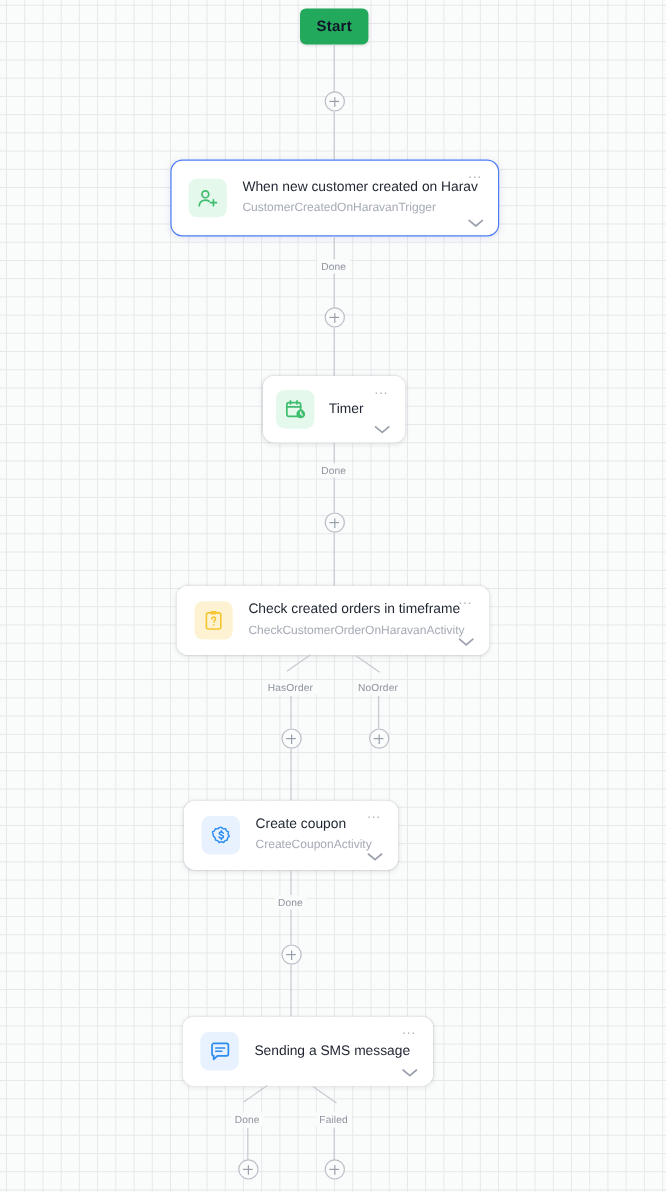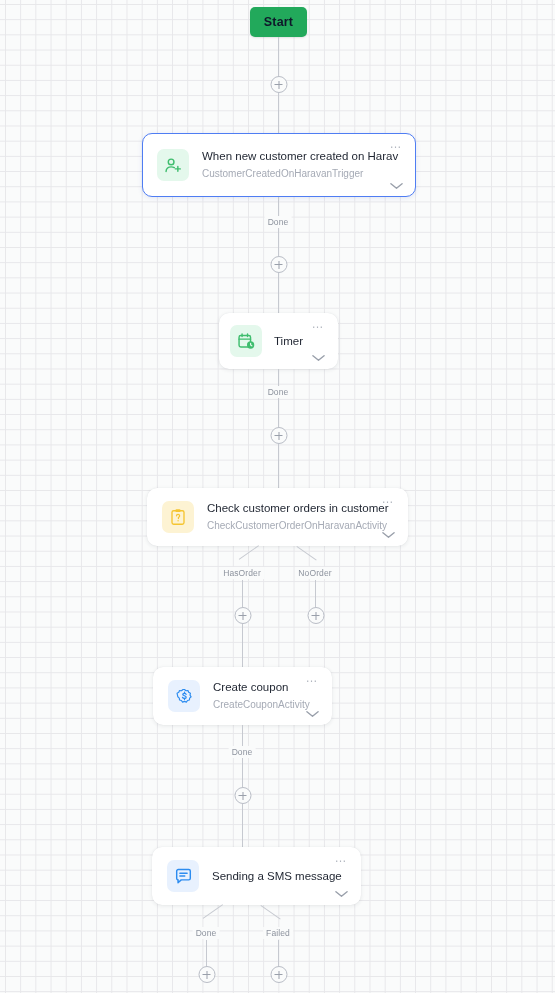--- a/index.html
+++ b/index.html
@@ -242,21 +242,21 @@
   <div class="node" style="left:147px; top:488px; width:261px; height:58px;">
     <div class="node-icon yellow">
       <svg width="18" height="18" viewBox="0 0 24 24" fill="none" stroke="#f5c531" stroke-width="1.8" stroke-linecap="round" stroke-linejoin="round">
         <rect x="4" y="3.6" width="16" height="18" rx="2.2"></rect>
         <rect x="8.6" y="1.6" width="6.8" height="3.8" rx="1.3" fill="#f5c531" stroke="none"></rect>
         <path d="M10 10.4a2.1 2.1 0 1 1 2.6 2.1v1.5" stroke-width="1.7"></path>
         <circle cx="12.1" cy="17" r="0.9" fill="#f5c531" stroke="none"></circle>
       </svg>
     </div>
     <div class="node-text">
-      <div class="node-title">Check customer orders in customer</div>
+      <div class="node-title">Check created orders in timeframe</div>
       <div class="node-sub">CheckCustomerOrderOnHaravanActivity</div>
     </div>
     <div class="node-actions">
       <span class="dots">…</span>
       <span class="chev">
         <svg width="13" height="8" viewBox="0 0 14 8" fill="none" stroke="#9aa0ab" stroke-width="1.5" stroke-linecap="round" stroke-linejoin="round">
             <path d="M1 1.5L7 6.5L13 1.5"></path>
           </svg>
       </span>
     </div>

